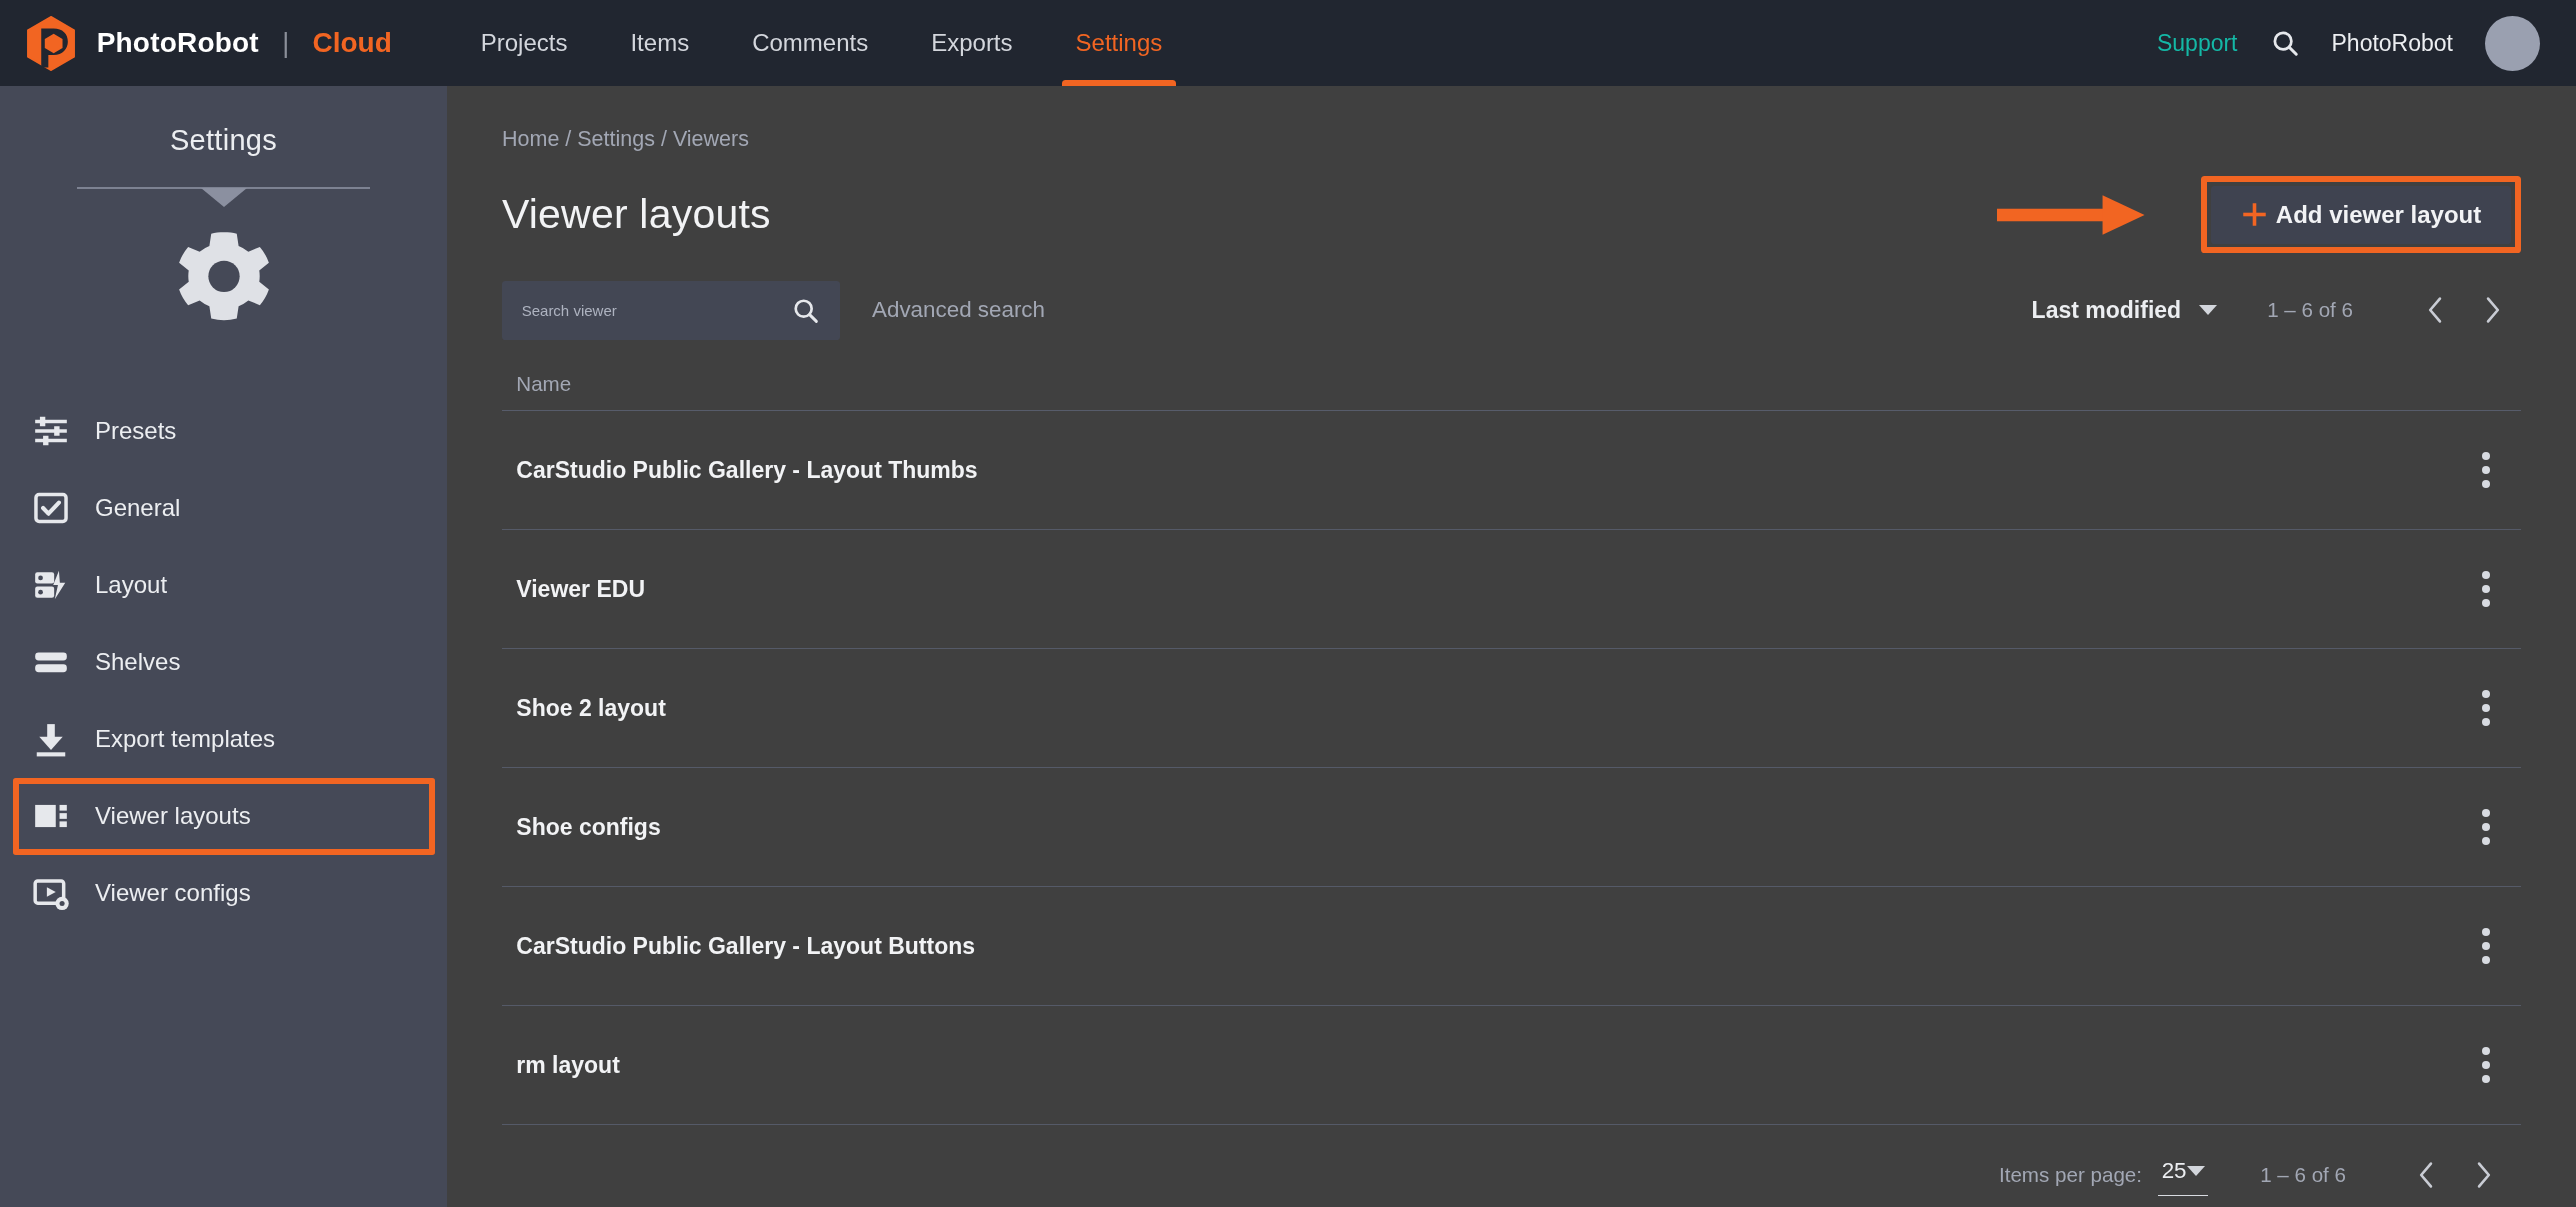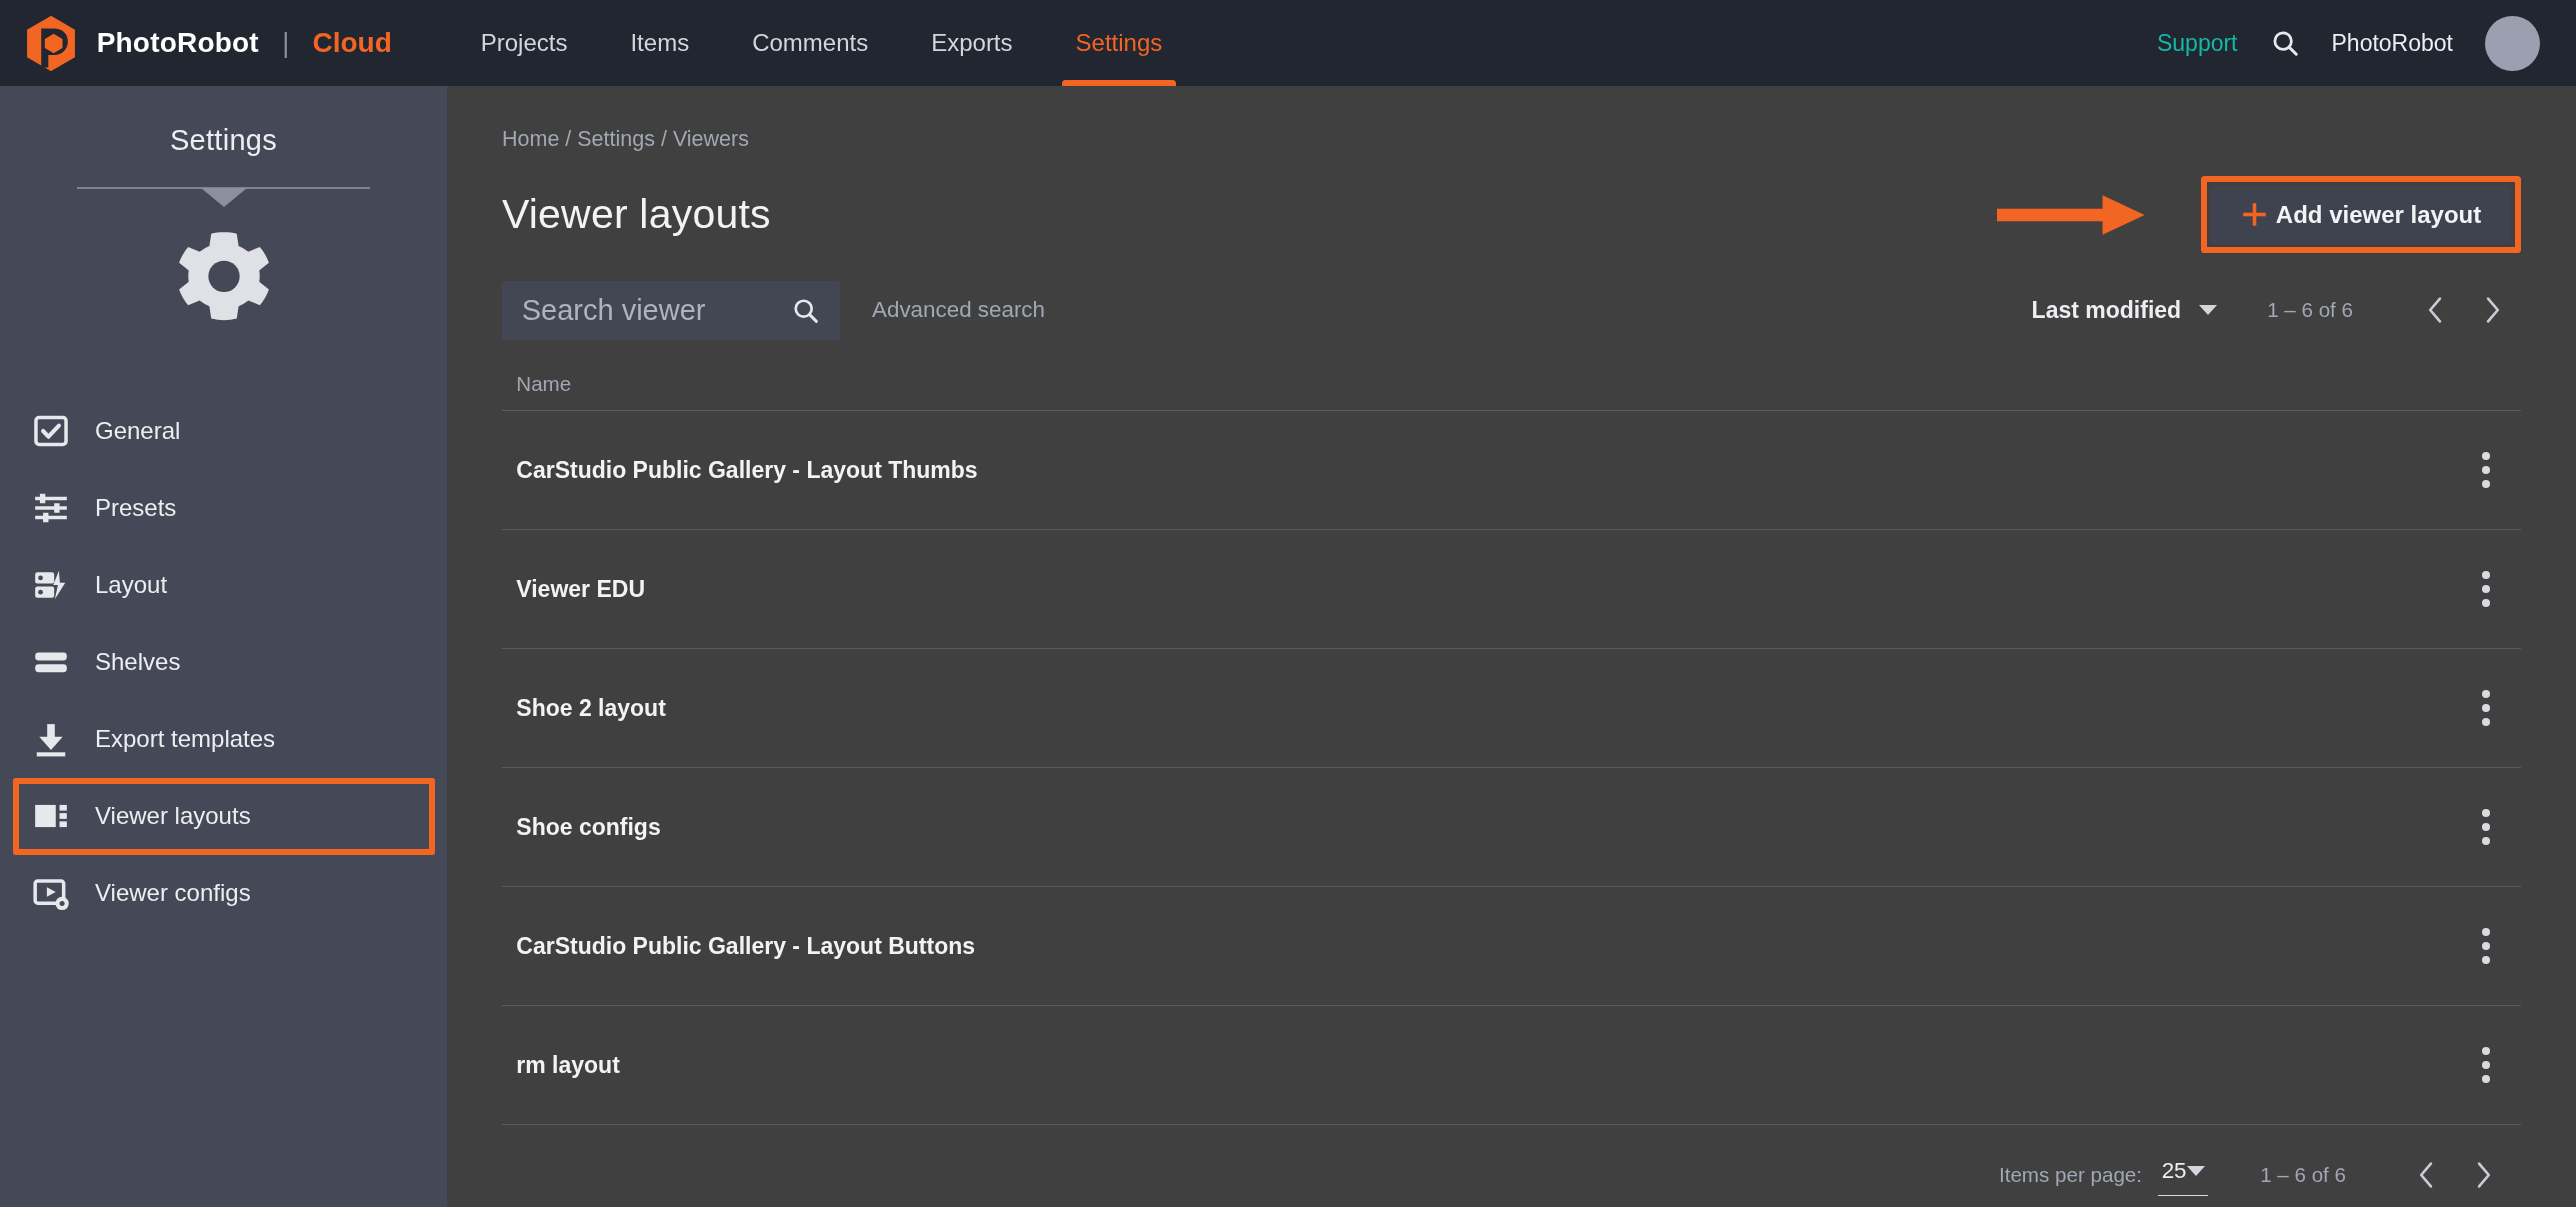--- a/index.html
+++ b/index.html
@@ -93,21 +93,21 @@
   .add-btn-label { font-size: 24px; color: #f2f3f5; font-weight: bold; white-space: nowrap; }
 
   
   .toolbar { display: flex; align-items: center; margin-top: 19.7px; height: 70px; }
   .search-box {
     width: 338px; height: 59px; background: #434754; border-radius: 3.6px;
     display: flex; align-items: center; padding: 0 19.7px 0 19.7px; gap: 9px;
   }
   .search-box input {
     flex: 1; background: transparent; border: none; outline: none;
-    font-family: "Liberation Sans", sans-serif; font-size: 29px; color: #e6e8ec; min-width: 0;
+    font-family: "Liberation Sans", sans-serif; font-size: 15px; color: #e6e8ec; min-width: 0;
   }
   .search-box input::placeholder { color: #aeb3c0; }
   .search-box .sb-ic { width: 29px; height: 29px; display: block; cursor: pointer; flex: none; }
   .adv-search { font-size: 22.4px; color: #a2a7b4; margin-left: 32px; cursor: pointer; }
 
   .toolbar-right { margin-left: auto; display: flex; align-items: center; gap: 0; }
   .sortsel { display: flex; align-items: center; gap: 18px; cursor: pointer; margin-right: 50px; }
   .sortsel-label { font-size: 23px; color: #eceef1; font-weight: bold; }
   .caret-dn { width: 0; height: 0; border-left: 9.8px solid transparent; border-right: 9.8px solid transparent; border-top: 10.7px solid #d3d6dc; }
   .range-txt { font-size: 20.6px; color: #a2a7b4; margin-right: 54px; white-space: nowrap; }
@@ -185,36 +185,36 @@
       <div class="gear-wrap">
         <svg class="gear-ic" viewBox="0 0 100 100">
           <path fill="#dfe1e6" d="M50 8 c4 0 8 .4 11 1.2 l1.6 10.6 a31 31 0 0 1 8.4 4.9 l9.9-4 a42 42 0 0 1 7.8 13.5 l-8.3 6.7 a31 31 0 0 1 0 9.7 l8.3 6.7 a42 42 0 0 1-7.8 13.5 l-9.9-4 a31 31 0 0 1-8.4 4.9 L61 82.3 a42 42 0 0 1-22 0 l-1.6-10.6 a31 31 0 0 1-8.4-4.9 l-9.9 4 a42 42 0 0 1-7.8-13.5 l8.3-6.7 a31 31 0 0 1 0-9.7 l-8.3-6.7 a42 42 0 0 1 7.8-13.5 l9.9 4 a31 31 0 0 1 8.4-4.9 L39 9.2 C42 8.4 46 8 50 8 Z"></path>
           <circle cx="50" cy="46" r="13.5" fill="#454957"></circle>
         </svg>
       </div>
 
       <div class="side-list">
         <div class="side-item">
           <svg class="s-ic" viewBox="0 0 24 24">
-            <rect x="2.5" y="3.5" width="19" height="17" rx="2" fill="none" stroke="#e6e8ec" stroke-width="2.2"></rect>
-            <path d="M7 12 l3.4 3.6 L17 8.6" fill="none" stroke="#e6e8ec" stroke-width="2.6" stroke-linecap="round" stroke-linejoin="round"></path>
-          </svg>
-          <span class="s-label">General</span>
-        </div>
-
-        <div class="side-item">
-          <svg class="s-ic" viewBox="0 0 24 24">
             <line x1="2" y1="6" x2="22" y2="6" stroke="#e6e8ec" stroke-width="2.2"></line>
             <line x1="2" y1="12" x2="22" y2="12" stroke="#e6e8ec" stroke-width="2.2"></line>
             <line x1="2" y1="18" x2="22" y2="18" stroke="#e6e8ec" stroke-width="2.2"></line>
             <rect x="5" y="3" width="3.4" height="6" fill="#e6e8ec"></rect>
             <rect x="14" y="9" width="3.4" height="6" fill="#e6e8ec"></rect>
             <rect x="7" y="15" width="3.4" height="6" fill="#e6e8ec"></rect>
           </svg>
           <span class="s-label">Presets</span>
+        </div>
+
+        <div class="side-item">
+          <svg class="s-ic" viewBox="0 0 24 24">
+            <rect x="2.5" y="3.5" width="19" height="17" rx="2" fill="none" stroke="#e6e8ec" stroke-width="2.2"></rect>
+            <path d="M7 12 l3.4 3.6 L17 8.6" fill="none" stroke="#e6e8ec" stroke-width="2.6" stroke-linecap="round" stroke-linejoin="round"></path>
+          </svg>
+          <span class="s-label">General</span>
         </div>
 
         <div class="side-item">
           <svg class="s-ic" viewBox="0 0 24 24">
             <rect x="2" y="4" width="12" height="7" rx="1.4" fill="#e6e8ec"></rect>
             <rect x="2" y="13" width="12" height="7" rx="1.4" fill="#e6e8ec"></rect>
             <circle cx="5.4" cy="7.5" r="1.5" fill="#454957"></circle>
             <circle cx="5.4" cy="16.5" r="1.5" fill="#454957"></circle>
             <path d="M17 3 L13.4 12 L16.4 12 L14.4 21 L21 10.6 L17.6 10.6 Z" fill="#e6e8ec"></path>
           </svg>

